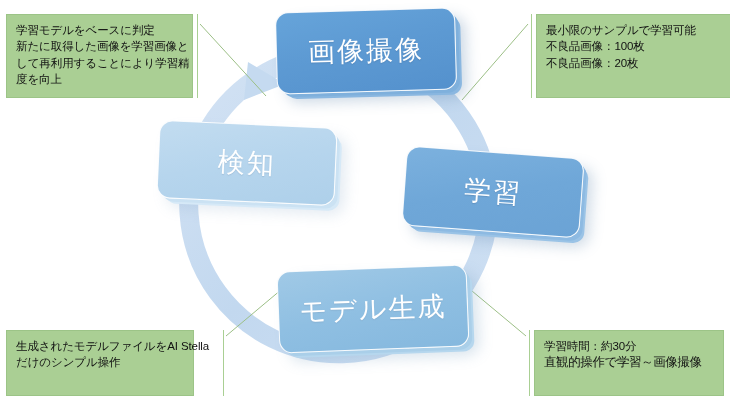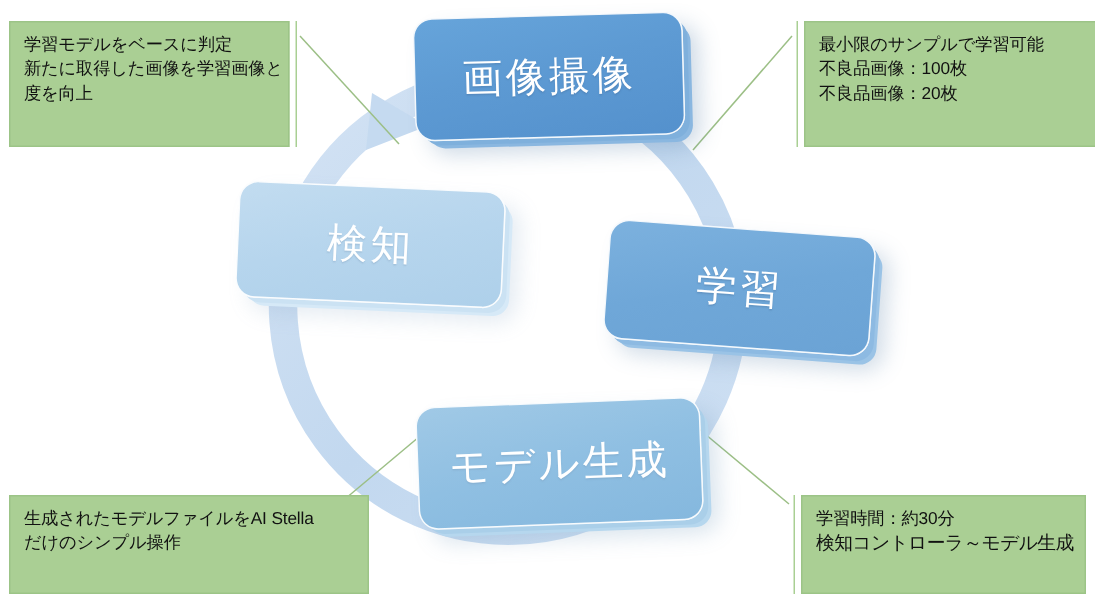--- a/index.html
+++ b/index.html
@@ -33,21 +33,21 @@
     background: #aacf94;
     border: 1px solid #9cc487;
     color: #111111;
     font-size: 11.5px;
     line-height: 1.42;
     padding: 7px 24px 6px 9px;
     letter-spacing: -0.1px;
   }
   .note-tl { left: 6px;  top: 14px;  width: 187px; height: 84px; }
   .note-tr { left: 536px; top: 14px;  width: 224px; height: 84px; }
-  .note-bl { left: 6px;  top: 330px; width: 240px; height: 66px; }
+  .note-bl { left: 6px;  top: 330px; width: 188px; height: 66px; }
   .note-br { left: 534px; top: 330px; width: 190px; height: 66px; }
 
   .note .line { display: block; white-space: nowrap; }
   .note .bold-num { font-weight: normal; }
   .note .small-note {
     display: block;
     font-size: 8px;
     padding-left: 28px;
     line-height: 1.35;
   }
@@ -180,32 +180,33 @@
   </div>
 
   <div class="vrule vrule-tl"></div>
   <div class="vrule vrule-tr"></div>
   <div class="vrule vrule-bl"></div>
   <div class="vrule vrule-br"></div>
 
   <div class="note note-tl">
     <span class="line">学習モデルをベースに判定</span>
     <span class="line">新たに取得した画像を学習画像と</span>
+    <span class="line">して再利用することにより学習精</span>
     <span class="line">度を向上</span>
   </div>
 
   <div class="note note-tr">
     <span class="line">最小限のサンプルで学習可能</span>
     <span class="line"><span>不良品画像：</span><span class="bold-num">100</span><span>枚</span></span>
     <span class="line"><span>不良品画像：</span><span class="bold-num">20</span><span>枚</span></span>
   </div>
 
   <div class="note note-bl">
     <span class="line">生成されたモデルファイルをAI Stella</span>
     <span class="line">だけのシンプル操作</span>
   </div>
 
   <div class="note note-br">
     <span class="line"><span>学習時間：</span><span class="bold-num">約30分</span></span>
-    <span class="line big">検知コントローラ～モデル生成</span>
+    <span class="line big">直観的操作で学習～画像撮像</span>
   </div>
 
 </div>
 
 </body></html>

